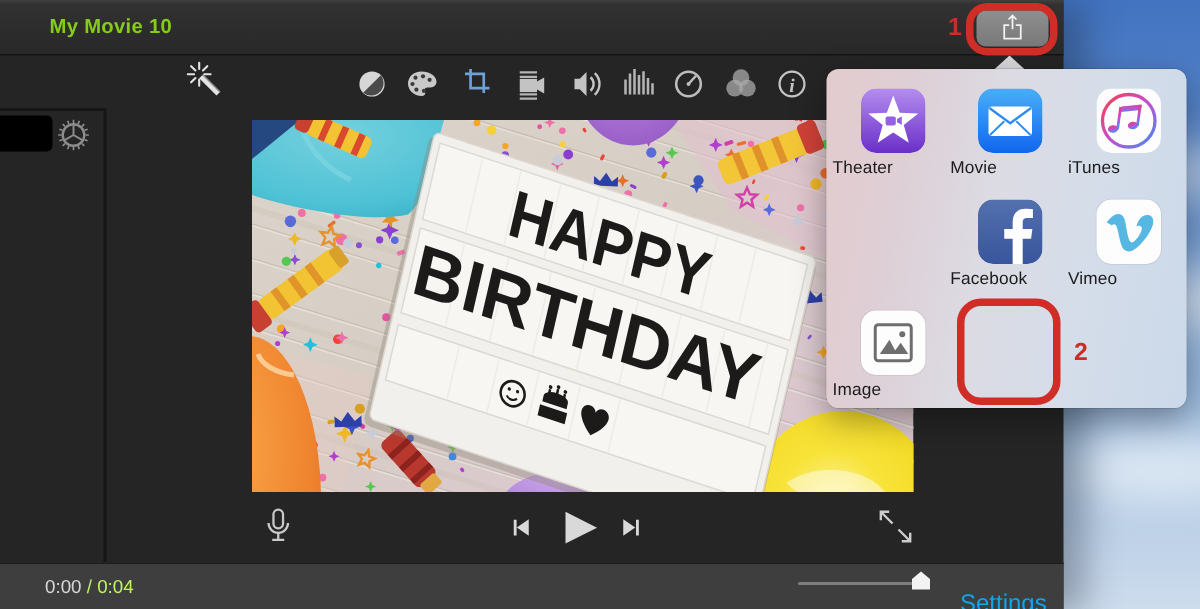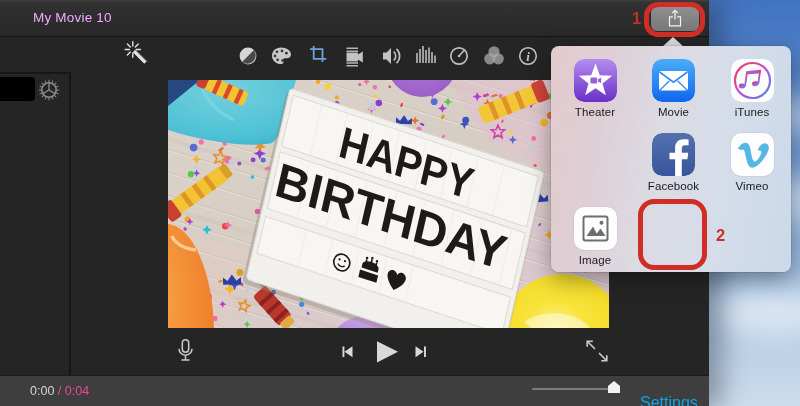--- a/index.html
+++ b/index.html
@@ -9,42 +9,42 @@
   
   #wall{left:0;top:0;width:800px;height:406px;
     background:linear-gradient(to bottom,#4273c0 0,#4c7cc5 45px,#6b95cf 140px,#8db0d9 230px,#aac5e2 300px,#c5d6ea 380px,#cdddee 406px);}
   .cloud{position:absolute;background:rgba(255,255,255,.55);border-radius:50%;filter:blur(14px)}
   
   #win{left:0;top:0;width:709px;height:406px;background:#252525;
        box-shadow:14px 3px 22px rgba(20,30,45,.34)}
   #titlebar{left:0;top:0;width:709px;height:36px;
     background:linear-gradient(#404040 0,#313131 8%,#2c2c2c 60%,#292929 100%);
     border-bottom:1px solid #141414}
-  #title{left:33px;top:10px;color:#f0abfc;font-size:13.5px;font-weight:normal;letter-spacing:.2px}
+  #title{left:33px;top:10px;color:#84cc16;font-size:13.5px;font-weight:bold;letter-spacing:.2px}
   
   #hdiv{left:0;top:72px;width:70px;height:2px;background:#161616}
   #vdiv{left:69px;top:72px;width:2px;height:303px;background:#161616}
   #blackrect{left:0;top:77px;width:35px;height:24px;background:#000;border-radius:0 4px 4px 0}
   
   #botbar{left:0;top:375px;width:709px;height:31px;background:#3e3e3e;border-top:1px solid #1c1c1c}
   #timetxt{left:30px;top:384px;font-size:12.5px;color:#d6d6d6}
-  #timetxt .dim{color:#ec4899}
+  #timetxt .dim{color:#bef264}
   #settings{left:640px;top:394px;font-size:16px;color:#0ea5e9}
   #sliderline{left:532px;top:388px;width:80px;height:2px;background:#7d7d7d;border-radius:1px}
   
   #preview{left:168px;top:80px;width:441px;height:248px;overflow:hidden}
   
   #popover{left:551px;top:46px;width:240px;height:226px;border-radius:8px;
     background:linear-gradient(100deg,#e3cbcd 0,#decfd6 22%,#dcdbe3 45%,#d5dde9 68%,#cbd9ea 100%);
     box-shadow:0 8px 22px rgba(0,0,0,.35), 0 0 0 .5px rgba(0,0,0,.15)}
   #poparrow{left:662px;top:37px;width:0;height:0;border-left:11px solid transparent;
     border-right:11px solid transparent;border-bottom:10px solid #d7d7dc}
   .cell{position:absolute;width:80px;text-align:center}
   .appicon{display:inline-block;width:43px;height:43px;border-radius:10px;position:relative}
-  .applabel{position:absolute;width:80px;text-align:center;font-size:11.5px;color:#1b1b1b;letter-spacing:.1px}
+  .applabel{position:absolute;width:80px;text-align:left;font-size:11.5px;color:#1b1b1b;letter-spacing:.1px}
   .whitetile{background:#fdfdfd;box-shadow:0 0 0 .5px rgba(0,0,0,.08)}
   
   .redbox{position:absolute;border:5px solid #cf2d26;background:transparent}
   .rednum{position:absolute;color:#c63028;font-size:16.5px;font-weight:bold}
   #sharebtn{left:651px;top:7px;width:48px;height:24px;border-radius:6px;
     background:linear-gradient(#8f8f8f,#787878)}
 </style>
 </head>
 <body>
 <div class="abs" id="wall">

